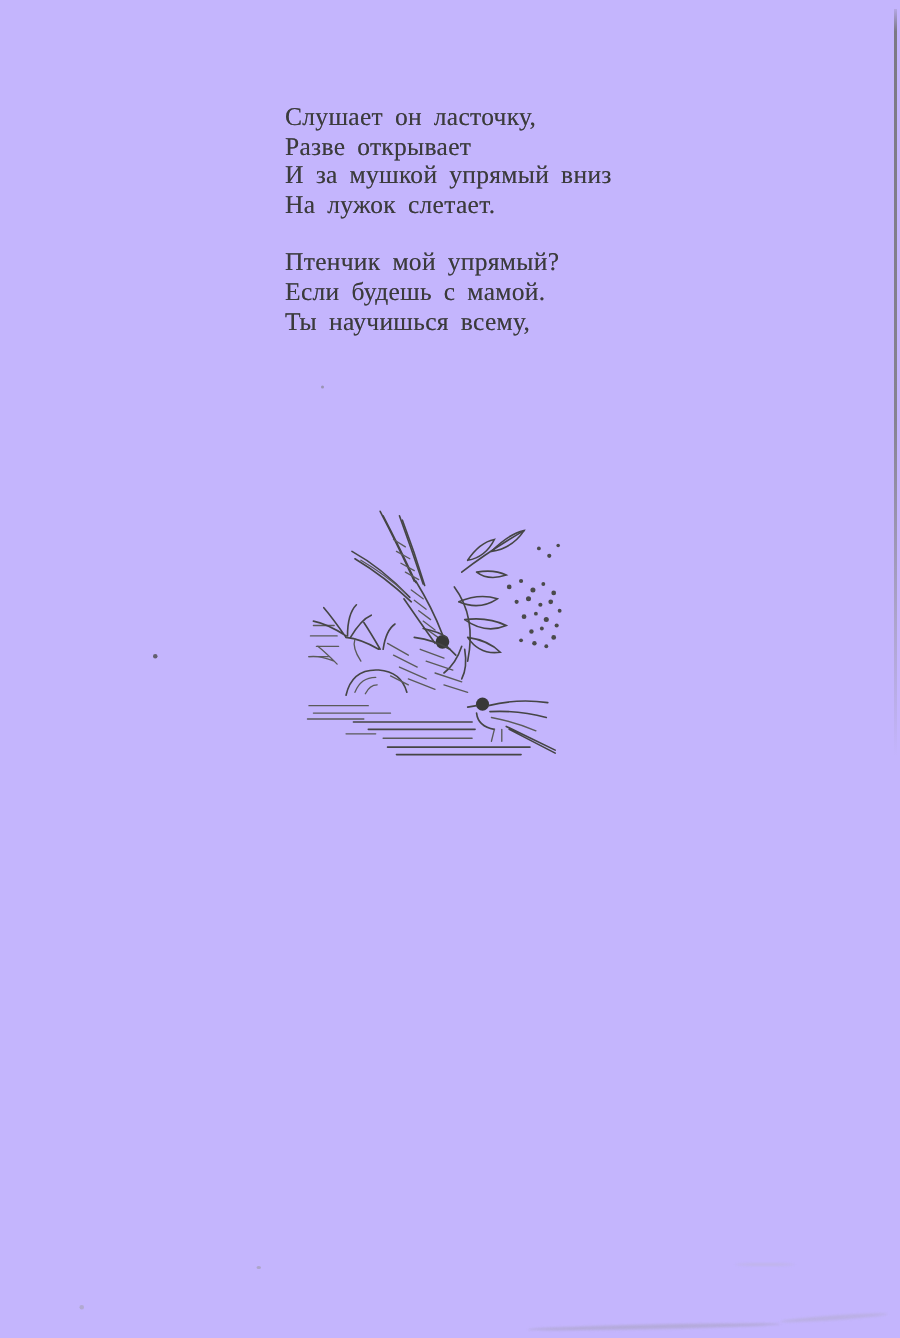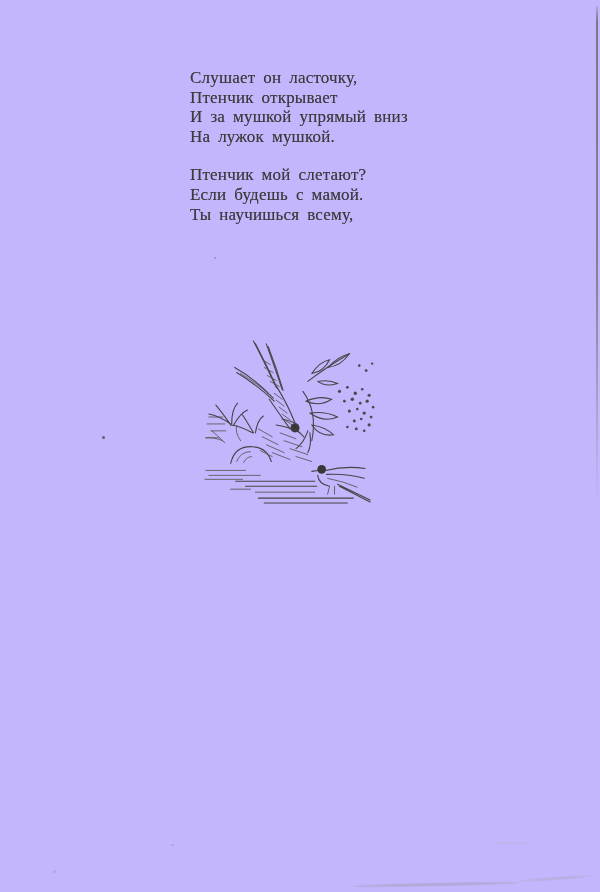--- a/index.html
+++ b/index.html
@@ -77,26 +77,26 @@
   .smudge-c { left: 490px; top: 842px; width: 40px;  height: 2px; background: rgba(185,185,185,0.25); }
 </style>
 </head>
 <body>
 
 <main class="page">
 
   <section class="poem">
     <div class="stanza">
       <p class="line">Слушает он ласточку,</p>
-      <p class="line">Птенчик открывает</p>
+      <p class="line">Разве открывает</p>
       <p class="line">И за мушкой упрямый вниз</p>
-      <p class="line">На лужок мушкой.</p>
+      <p class="line">На лужок слетает.</p>
     </div>
     <div class="stanza">
-      <p class="line">Птенчик мой слетают?</p>
+      <p class="line">Птенчик мой упрямый?</p>
       <p class="line">Если будешь с мамой.</p>
       <p class="line">Ты научишься всему,</p>
     </div>
   </section>
 
   <figure class="illustration" role="img" aria-label="Ink sketch: a swallow with long forked tail dives down over leafy twigs with berries and tufts of grass toward a small fledgling bird standing on the ground">
     <svg viewBox="0 0 185 180" xmlns="http://www.w3.org/2000/svg">
 
       <path class="ink" d="M53,11 Q64,32 76,58"></path>
       <path class="ink" d="M55,14 Q66,35 77,59"></path>

